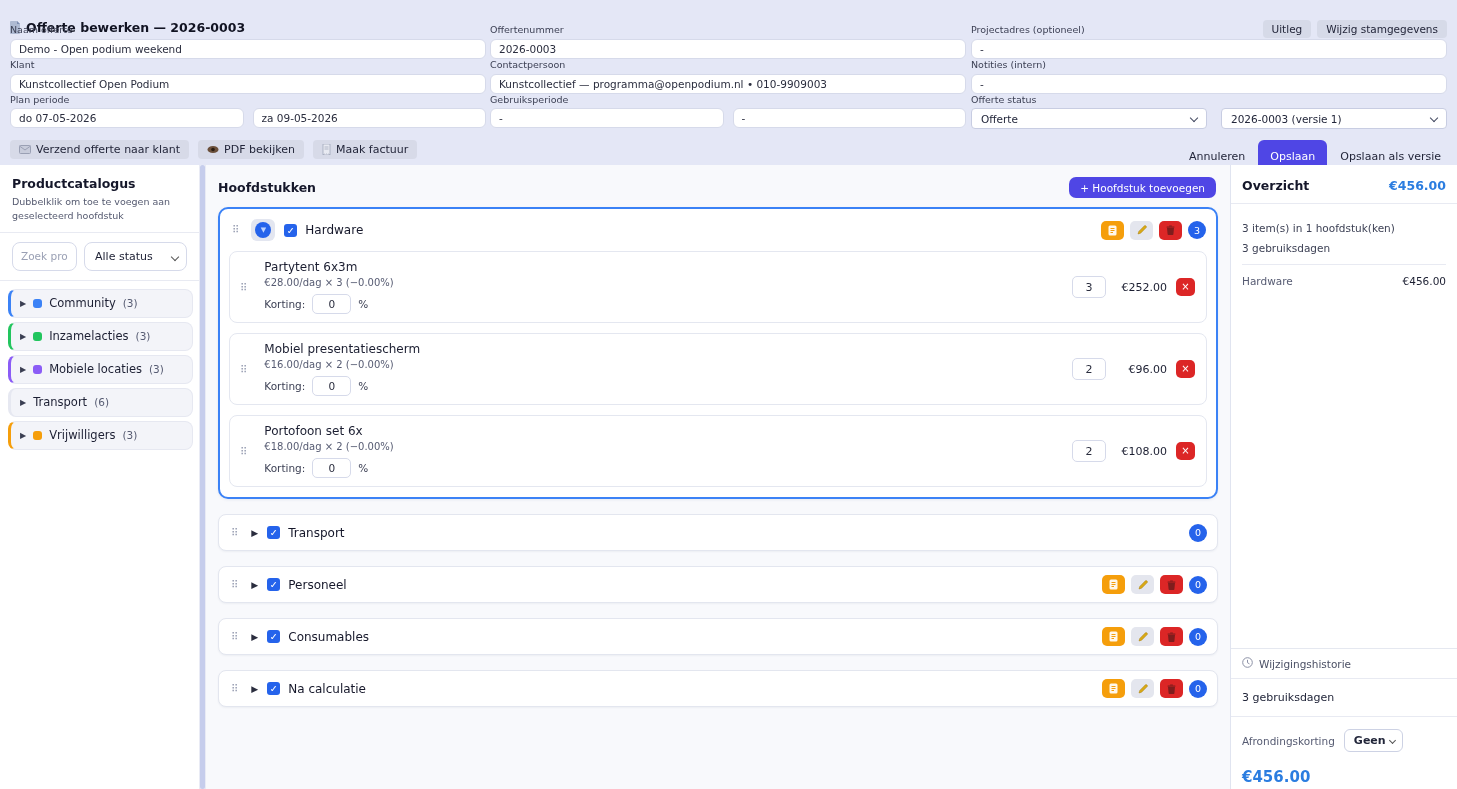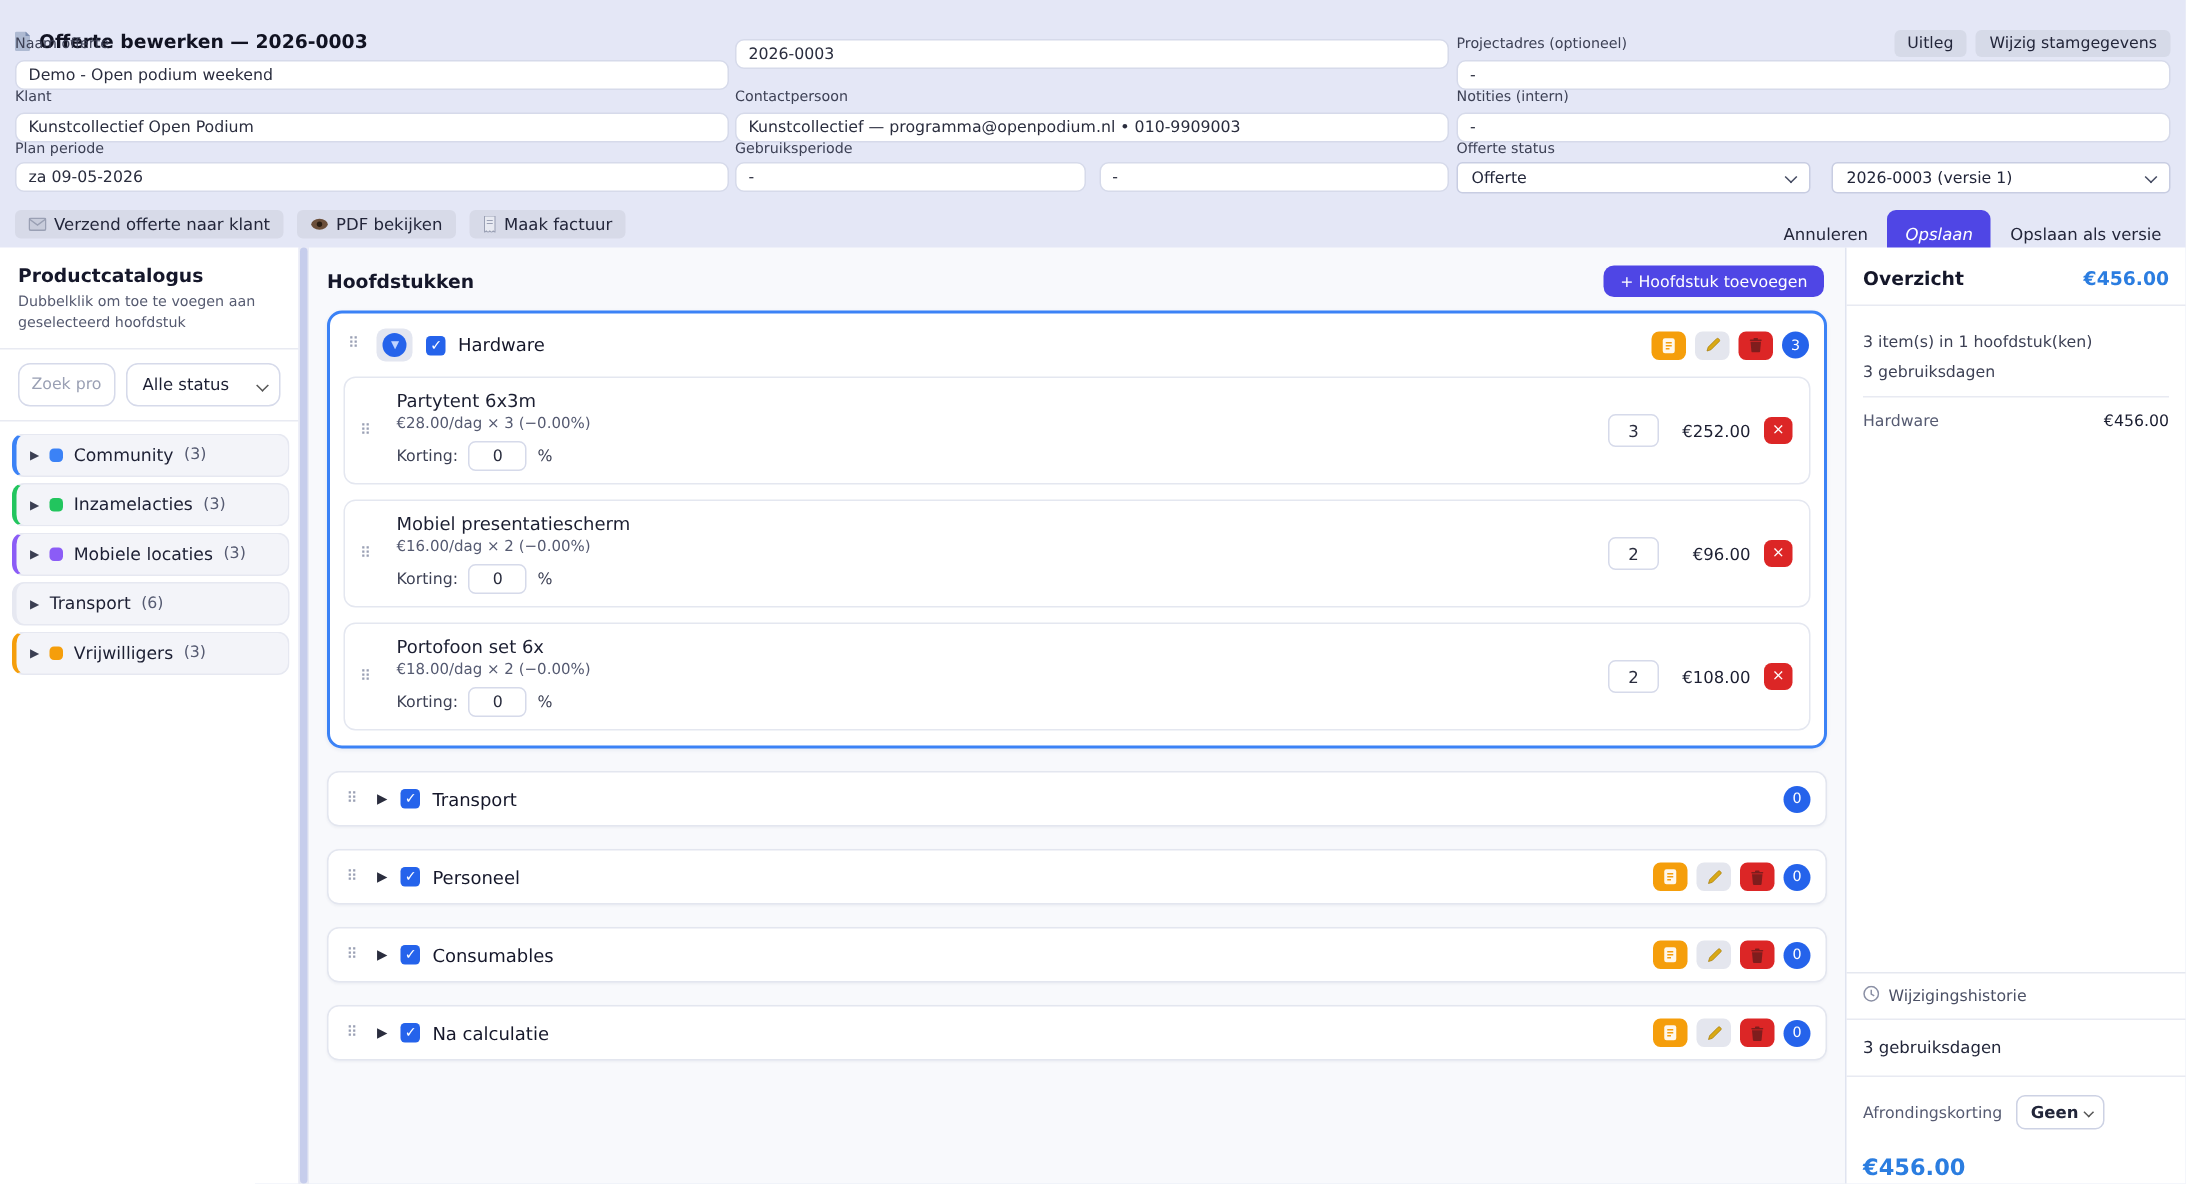--- a/index.html
+++ b/index.html
@@ -26,21 +26,21 @@
   .status-row { display:flex; gap:14px; }
   .status-row .selwrap:first-child { width:236px; }
   .status-row .selwrap:last-child { width:226px; }
 
   
   #toolbar { position:absolute; top:139px; left:0; width:1457px; height:26px; }
   .tb-left { position:absolute; left:10px; top:1px; display:flex; gap:9px; }
   .tb-right { position:absolute; right:10px; top:1px; display:flex; gap:7px; align-items:center; }
   .btn-tool { display:flex; align-items:center; gap:5px; background:#d7dae8; border:none; border-radius:4px; height:19px; padding:0 9px; font-size:11px; color:#23263a; cursor:pointer; white-space:nowrap; }
   .btn-tool svg { display:block; }
-  .btn-primary { background:#4f46e5; color:#fff; border:none; border-radius:6px; height:32px; padding:0 12px; font-size:11px; cursor:pointer;font-style:italic; }
+  .btn-primary { background:#4f46e5; color:#fff; border:none; border-radius:6px; height:32px; padding:0 12px; font-size:11px; cursor:pointer; }
   .btn-plain { background:transparent; border:none; font-size:11px; color:#23263a; padding:0 6px; height:20px; cursor:pointer; white-space:nowrap; }
 
   
   #sidebar { position:absolute; top:165px; left:0; width:199px; height:624px; background:#fff; }
   #scrollstrip { position:absolute; top:165px; left:199px; width:7px; height:624px; background:#e9ebf5; }
   #scrollthumb { position:absolute; top:0; left:1px; width:5px; height:624px; background:#c6cdec; border-radius:3px; }
   #main { position:absolute; top:165px; left:206px; width:1024px; height:624px; background:#f8f9fc; overflow:hidden; }
   #rightbar { position:absolute; top:165px; left:1230px; width:227px; height:624px; background:#fff; border-left:1px solid #e0e4f0; }
 
   
@@ -131,20 +131,21 @@
     <button class="btn-soft">Wijzig stamgegevens</button>
   </div>
 </div>
 
 <div id="form">
   <div class="cell c1 r1">
     <span class="lbl">Naam offerte</span>
     <input class="inp" value="Demo - Open podium weekend" style="">
   </div>
   <div class="cell c2 r1">
+    <span class="lbl">Offertenummer</span>
     <input class="inp" value="2026-0003" style="">
   </div>
   <div class="cell c3 r1">
     <span class="lbl">Projectadres (optioneel)</span>
     <input class="inp" value="-" style="">
   </div>
 
   <div class="cell c1 r2">
     <span class="lbl">Klant</span>
     <input class="inp" value="Kunstcollectief Open Podium" style="">
@@ -154,20 +155,21 @@
     <input class="inp" value="Kunstcollectief — programma@openpodium.nl • 010-9909003" style="">
   </div>
   <div class="cell c3 r2">
     <span class="lbl">Notities (intern)</span>
     <input class="inp" value="-" style="">
   </div>
 
   <div class="cell c1 r3">
     <span class="lbl">Plan periode</span>
     <div class="split">
+      <input class="inp" value="do 07-05-2026" style="">
       <input class="inp" value="za 09-05-2026" style="">
     </div>
   </div>
   <div class="cell c2 r3">
     <span class="lbl">Gebruiksperiode</span>
     <div class="split">
       <input class="inp" value="-" style="">
       <input class="inp" value="-" style="">
     </div>
   </div>

